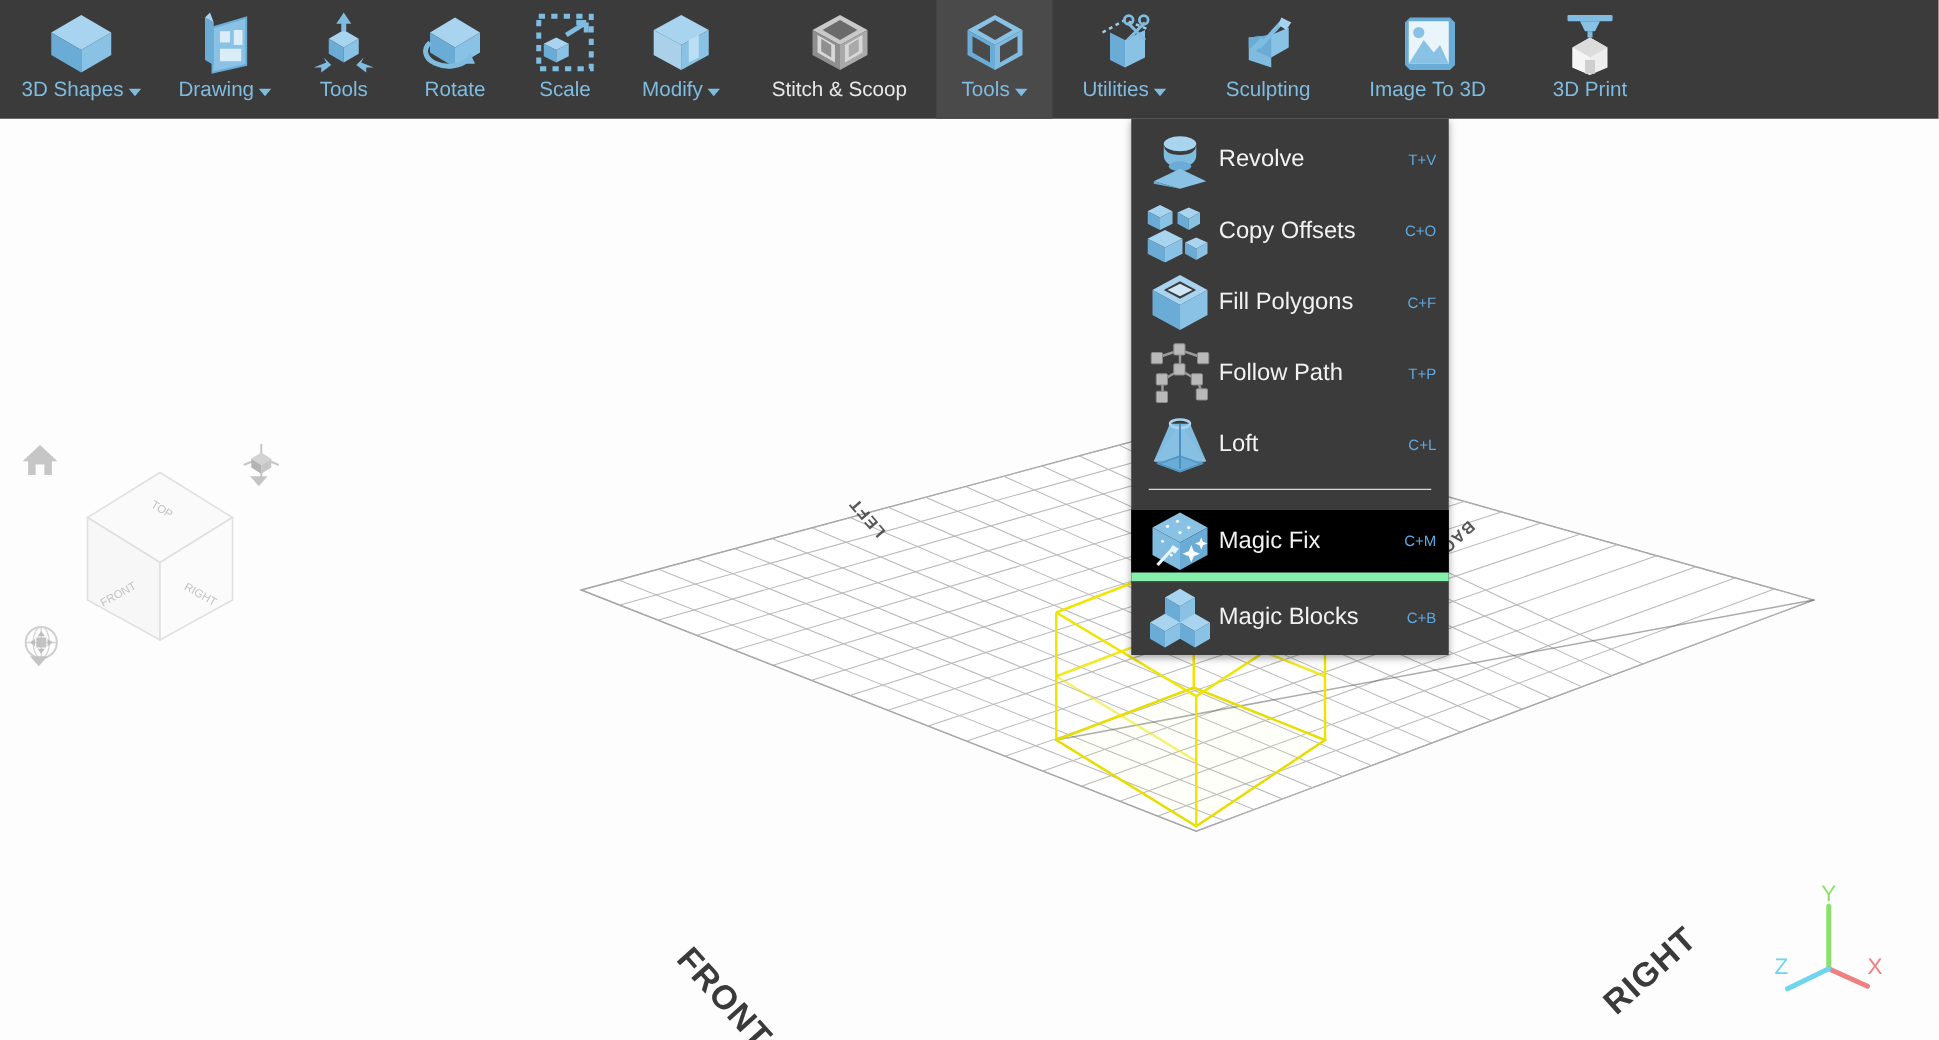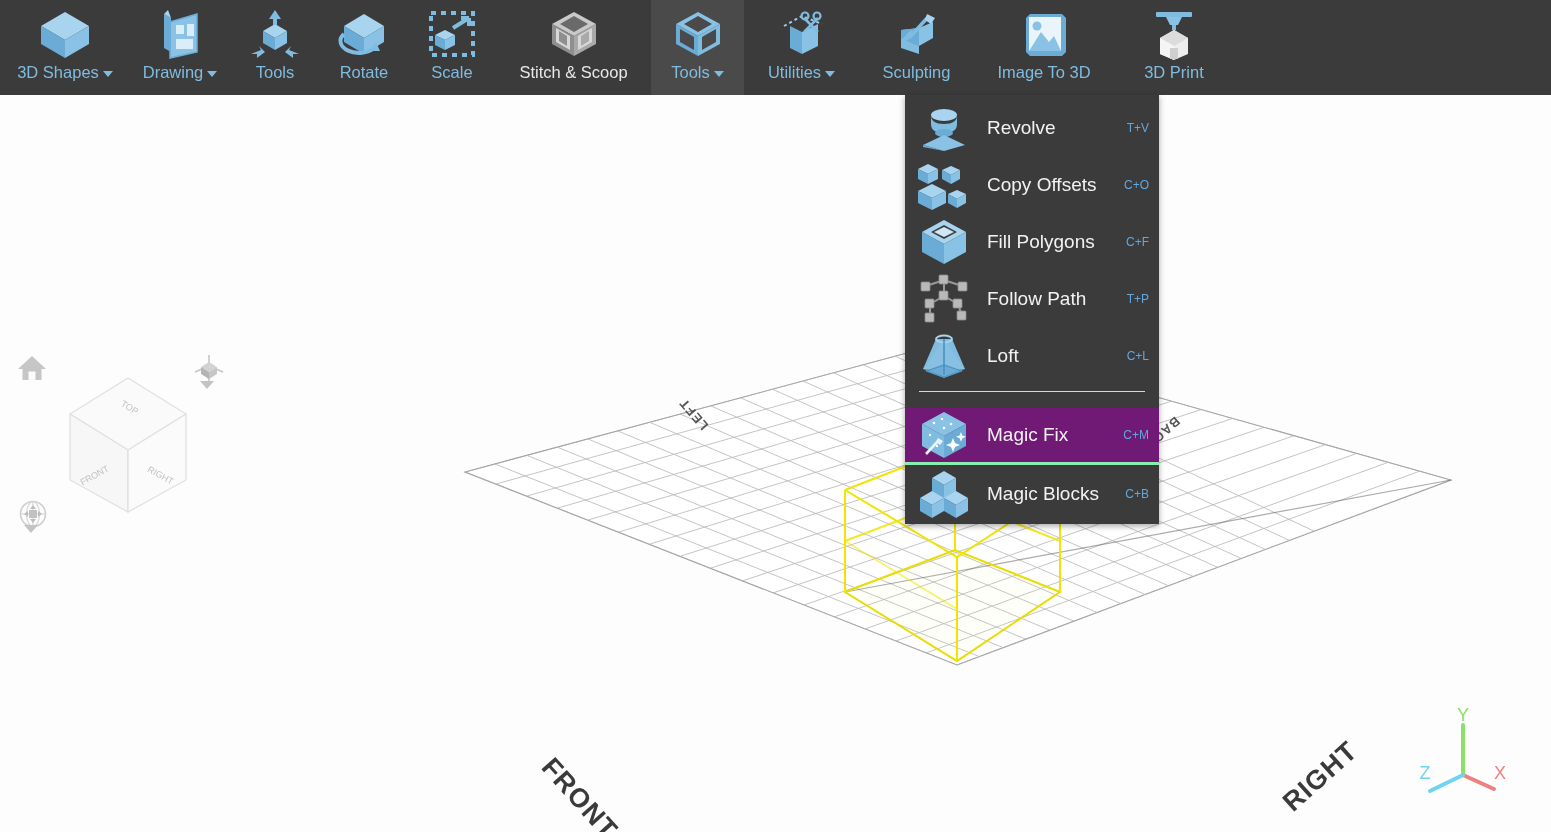--- a/index.html
+++ b/index.html
@@ -95,23 +95,22 @@
     padding: 4px 0 2px 0;
     box-shadow: 0 2px 6px rgba(0,0,0,.35);
   }
   .menu-item {
     position: relative;
     display: flex; align-items: center;
     height: 57px;
     padding: 0 10px 0 12px;
     cursor: default;
     user-select: none;
-    gap: 12px;
-  }
-  .menu-item.highlight { background: #701a75; border-bottom: 3px solid #86efac; margin-top: 16px; }
+  }
+  .menu-item.highlight { background: #000000; border-bottom: 7px solid #86efac; margin-top: 16px; }
   .mi-ico {
     width: 54px; height: 52px;
     display: flex; align-items: center; justify-content: center;
     flex: 0 0 54px;
   }
   .mi-label {
     flex: 1 1 auto;
     font-size: 19px;
     color: #f2f2f2;
     padding-left: 4px;
@@ -345,20 +344,35 @@
           <polygon points="30,27 20,32 20,42 30,37" fill="#89c2e4"></polygon>
           <path d="M28 20 L44 10 M44 10 L36 10 M44 10 L44 18" stroke="#7fbce0" stroke-width="4" fill="none"></path>
         </svg>
       </div>
       <div class="tb-label">
         <span>Scale</span>
       </div>
     </div>
 
 
+    <div class="tb-item" style="width:98px">
+      <div class="tb-ico">
+        <svg width="56" height="54" viewBox="0 0 56 54">
+          <polygon points="28,4 50,16 28,28 6,16" fill="#a8d4ef"></polygon>
+          <polygon points="6,16 28,28 28,48 6,36" fill="#6aacd6"></polygon>
+          <polygon points="50,16 28,28 28,48 50,36" fill="#89c2e4"></polygon>
+          <path d="M6 16 L6 36 L28 48 L28 28 Z" fill="#dff0fa" opacity=".55"></path>
+          <path d="M34 24 L42 20 L42 38 L34 42 Z" fill="#bcdef2"></path>
+        </svg>
+      </div>
+      <div class="tb-label">
+        <span>Modify</span>
+        <i class="tb-caret"></i>
+      </div>
+    </div>
 
     <div class="tb-item" style="width:155px">
       <div class="tb-ico">
         <svg width="56" height="54" viewBox="0 0 56 54">
           <polygon points="28,4 50,16 28,28 6,16" fill="#c9c9c9"></polygon>
           <polygon points="6,16 28,28 28,48 6,36" fill="#8f8f8f"></polygon>
           <polygon points="50,16 28,28 28,48 50,36" fill="#a9a9a9"></polygon>
           <polygon points="28,8 42,16 28,24 14,16" fill="#6a6a6a"></polygon>
           <polygon points="10,20 24,28 24,42 10,34" fill="#d8d8d8"></polygon>
           <polygon points="32,28 46,20 46,34 32,42" fill="#d8d8d8"></polygon>

